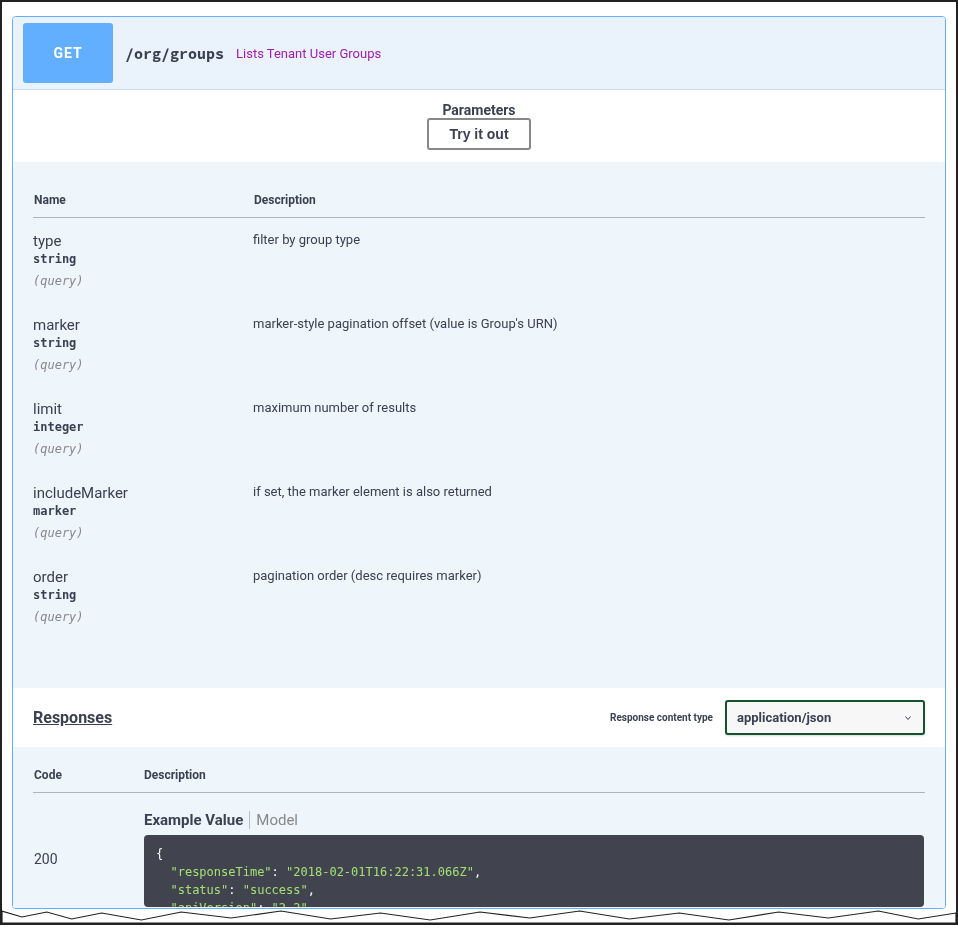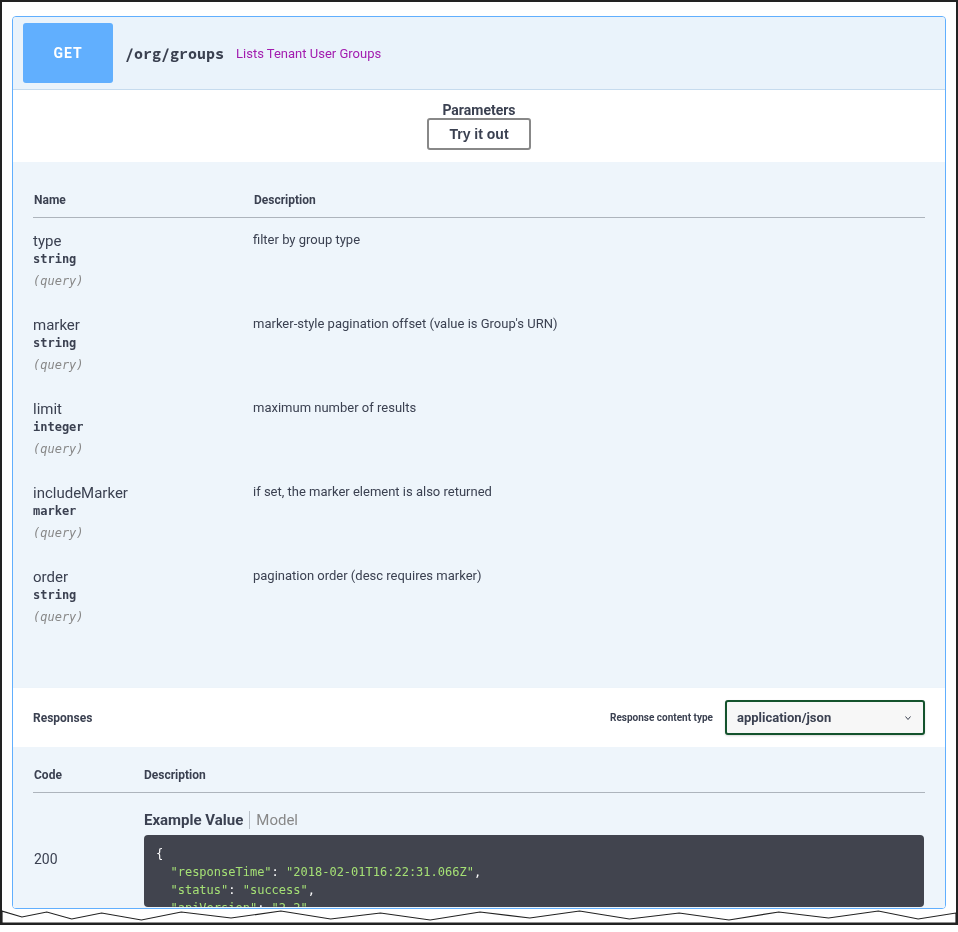--- a/index.html
+++ b/index.html
@@ -89,21 +89,21 @@
   .param-in { font-family: Menlo, Consolas, monospace; font-size:12px; color:#888; font-style:italic; margin-top:8px; }
   .param-desc { font-size:13px; color:#3b4151; }
   .responses-bar {
     display:flex;
     align-items:center;
     justify-content:space-between;
     padding:12px 20px;
     background:#fff;
     box-shadow: 0 1px 2px rgba(0,0,0,.08);
   }
-  .resp-title { font-size:12px; font-weight:700; }
+  .resp-title { font-size:16px; font-weight:700;text-decoration:underline; }
   .resp-ctype { display:flex; align-items:center; gap:12px; }
   .resp-ctype-label { font-size:10px; font-weight:700; color:#3b4151; }
   .select-wrap {
     border:2px solid #14532d;
     border-radius:3px;
     background:#f7f7f7;
     padding:6px 10px;
     min-width:200px;
     display:flex; align-items:center; justify-content:space-between;
     cursor:pointer;

